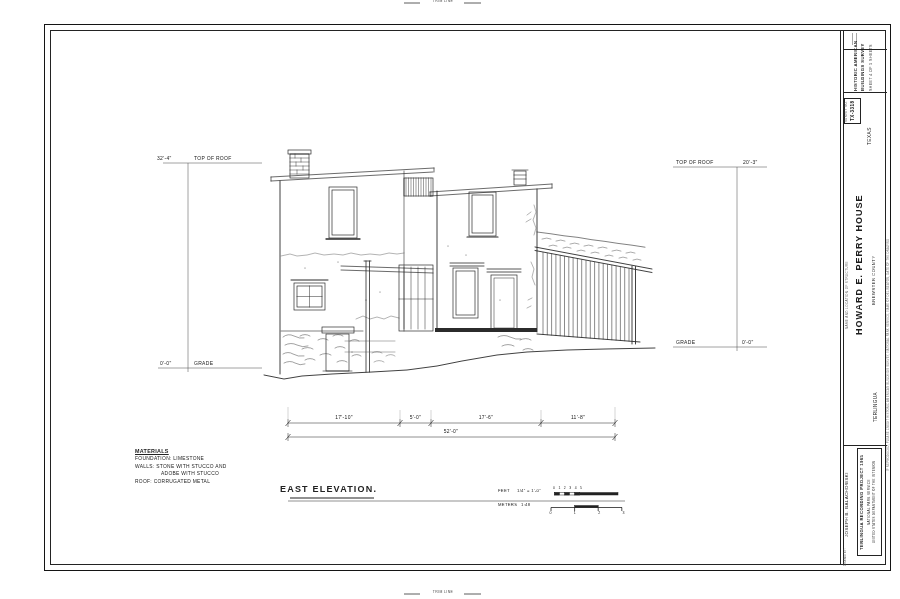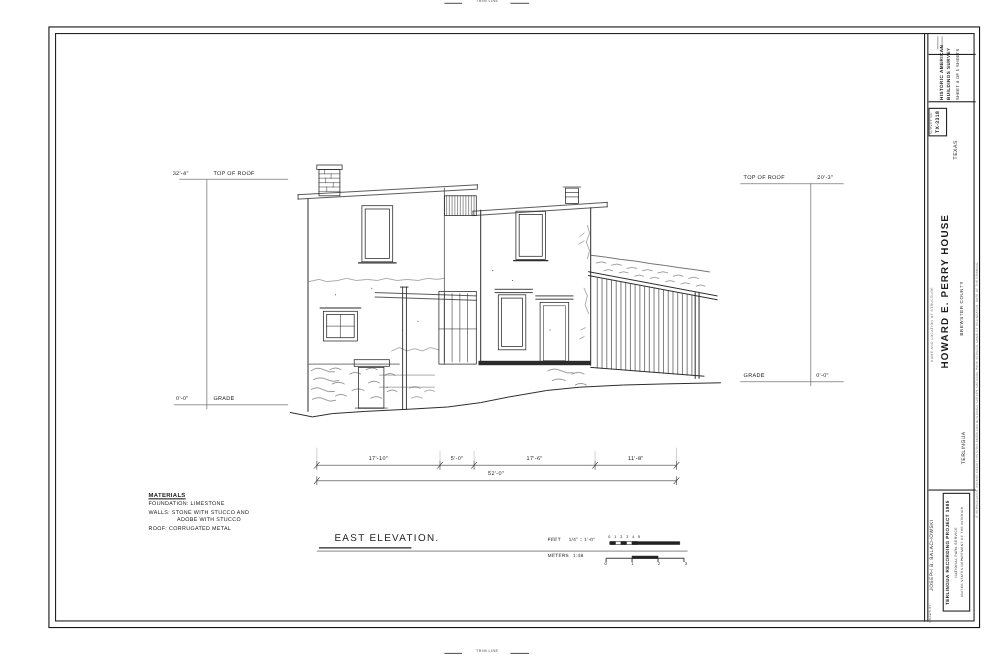--- a/index.html
+++ b/index.html
@@ -186,21 +186,21 @@
 <div class="lbl dim" style="left:426px;top:428.5px;">52'-0"</div>
 
 <div class="abs" style="left:135px;top:448px;">
   <div class="mat-line" style="font-size:5.4px;font-weight:700;text-decoration:underline;">MATERIALS</div>
   <div class="mat-line">FOUNDATION: LIMESTONE</div>
   <div class="mat-line">WALLS: STONE WITH STUCCO AND</div>
   <div class="mat-line mat-indent">ADOBE WITH STUCCO</div>
   <div class="mat-line">ROOF: CORRUGATED METAL</div>
 </div>
 
-<div class="lbl" style="left:304px;top:485px;font-size:9px;font-weight:400;letter-spacing:1.2px;">EAST ELEVATION.</div>
+<div class="lbl" style="left:280px;top:485px;font-size:9px;font-weight:700;letter-spacing:1.2px;">EAST ELEVATION.</div>
 <div class="lbl" style="left:498px;top:489px;font-size:4.2px;">FEET</div>
 <div class="lbl" style="left:517px;top:489px;font-size:4.2px;">1/4" = 1'-0"</div>
 <div class="lbl" style="left:498px;top:502.5px;font-size:4.2px;">METERS</div>
 <div class="lbl" style="left:521px;top:502.5px;font-size:4.2px;">1:48</div>
 <div class="ticksrow" style="left:553px;top:486.5px;width:29px;font-size:3.4px;">
   <span>0</span>
   <span>1</span>
   <span>2</span>
   <span>3</span>
   <span>4</span>

